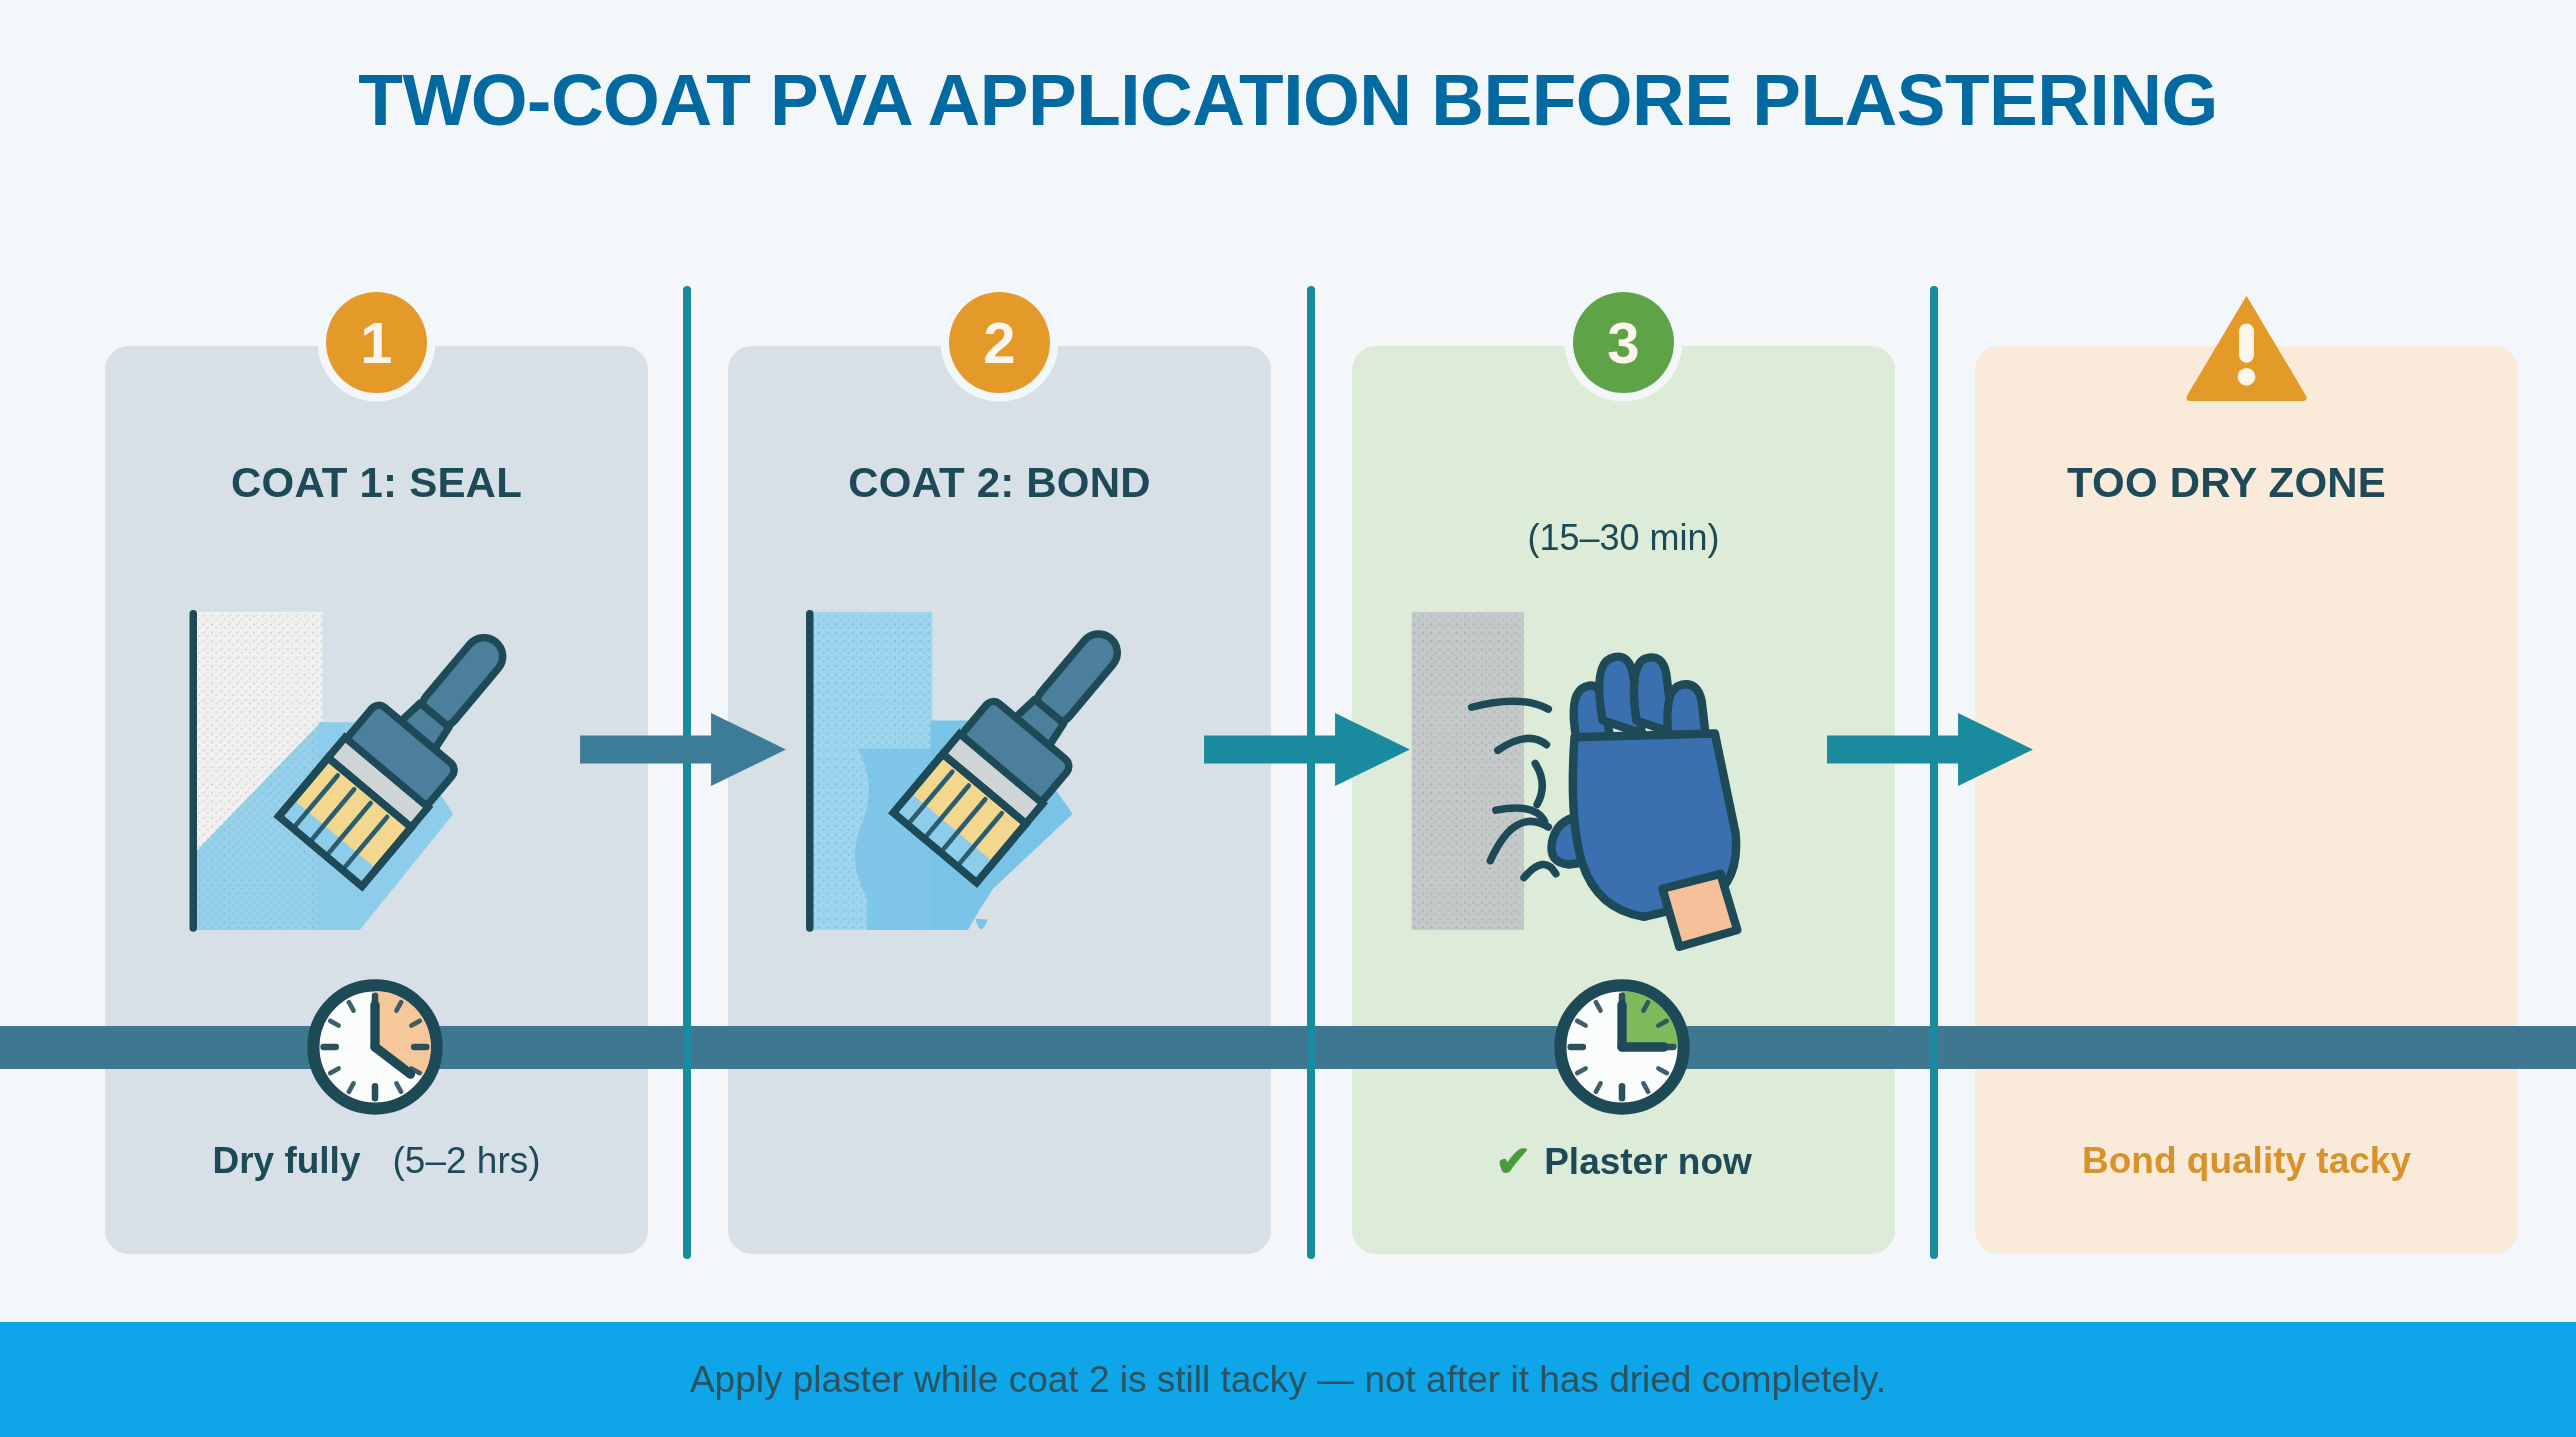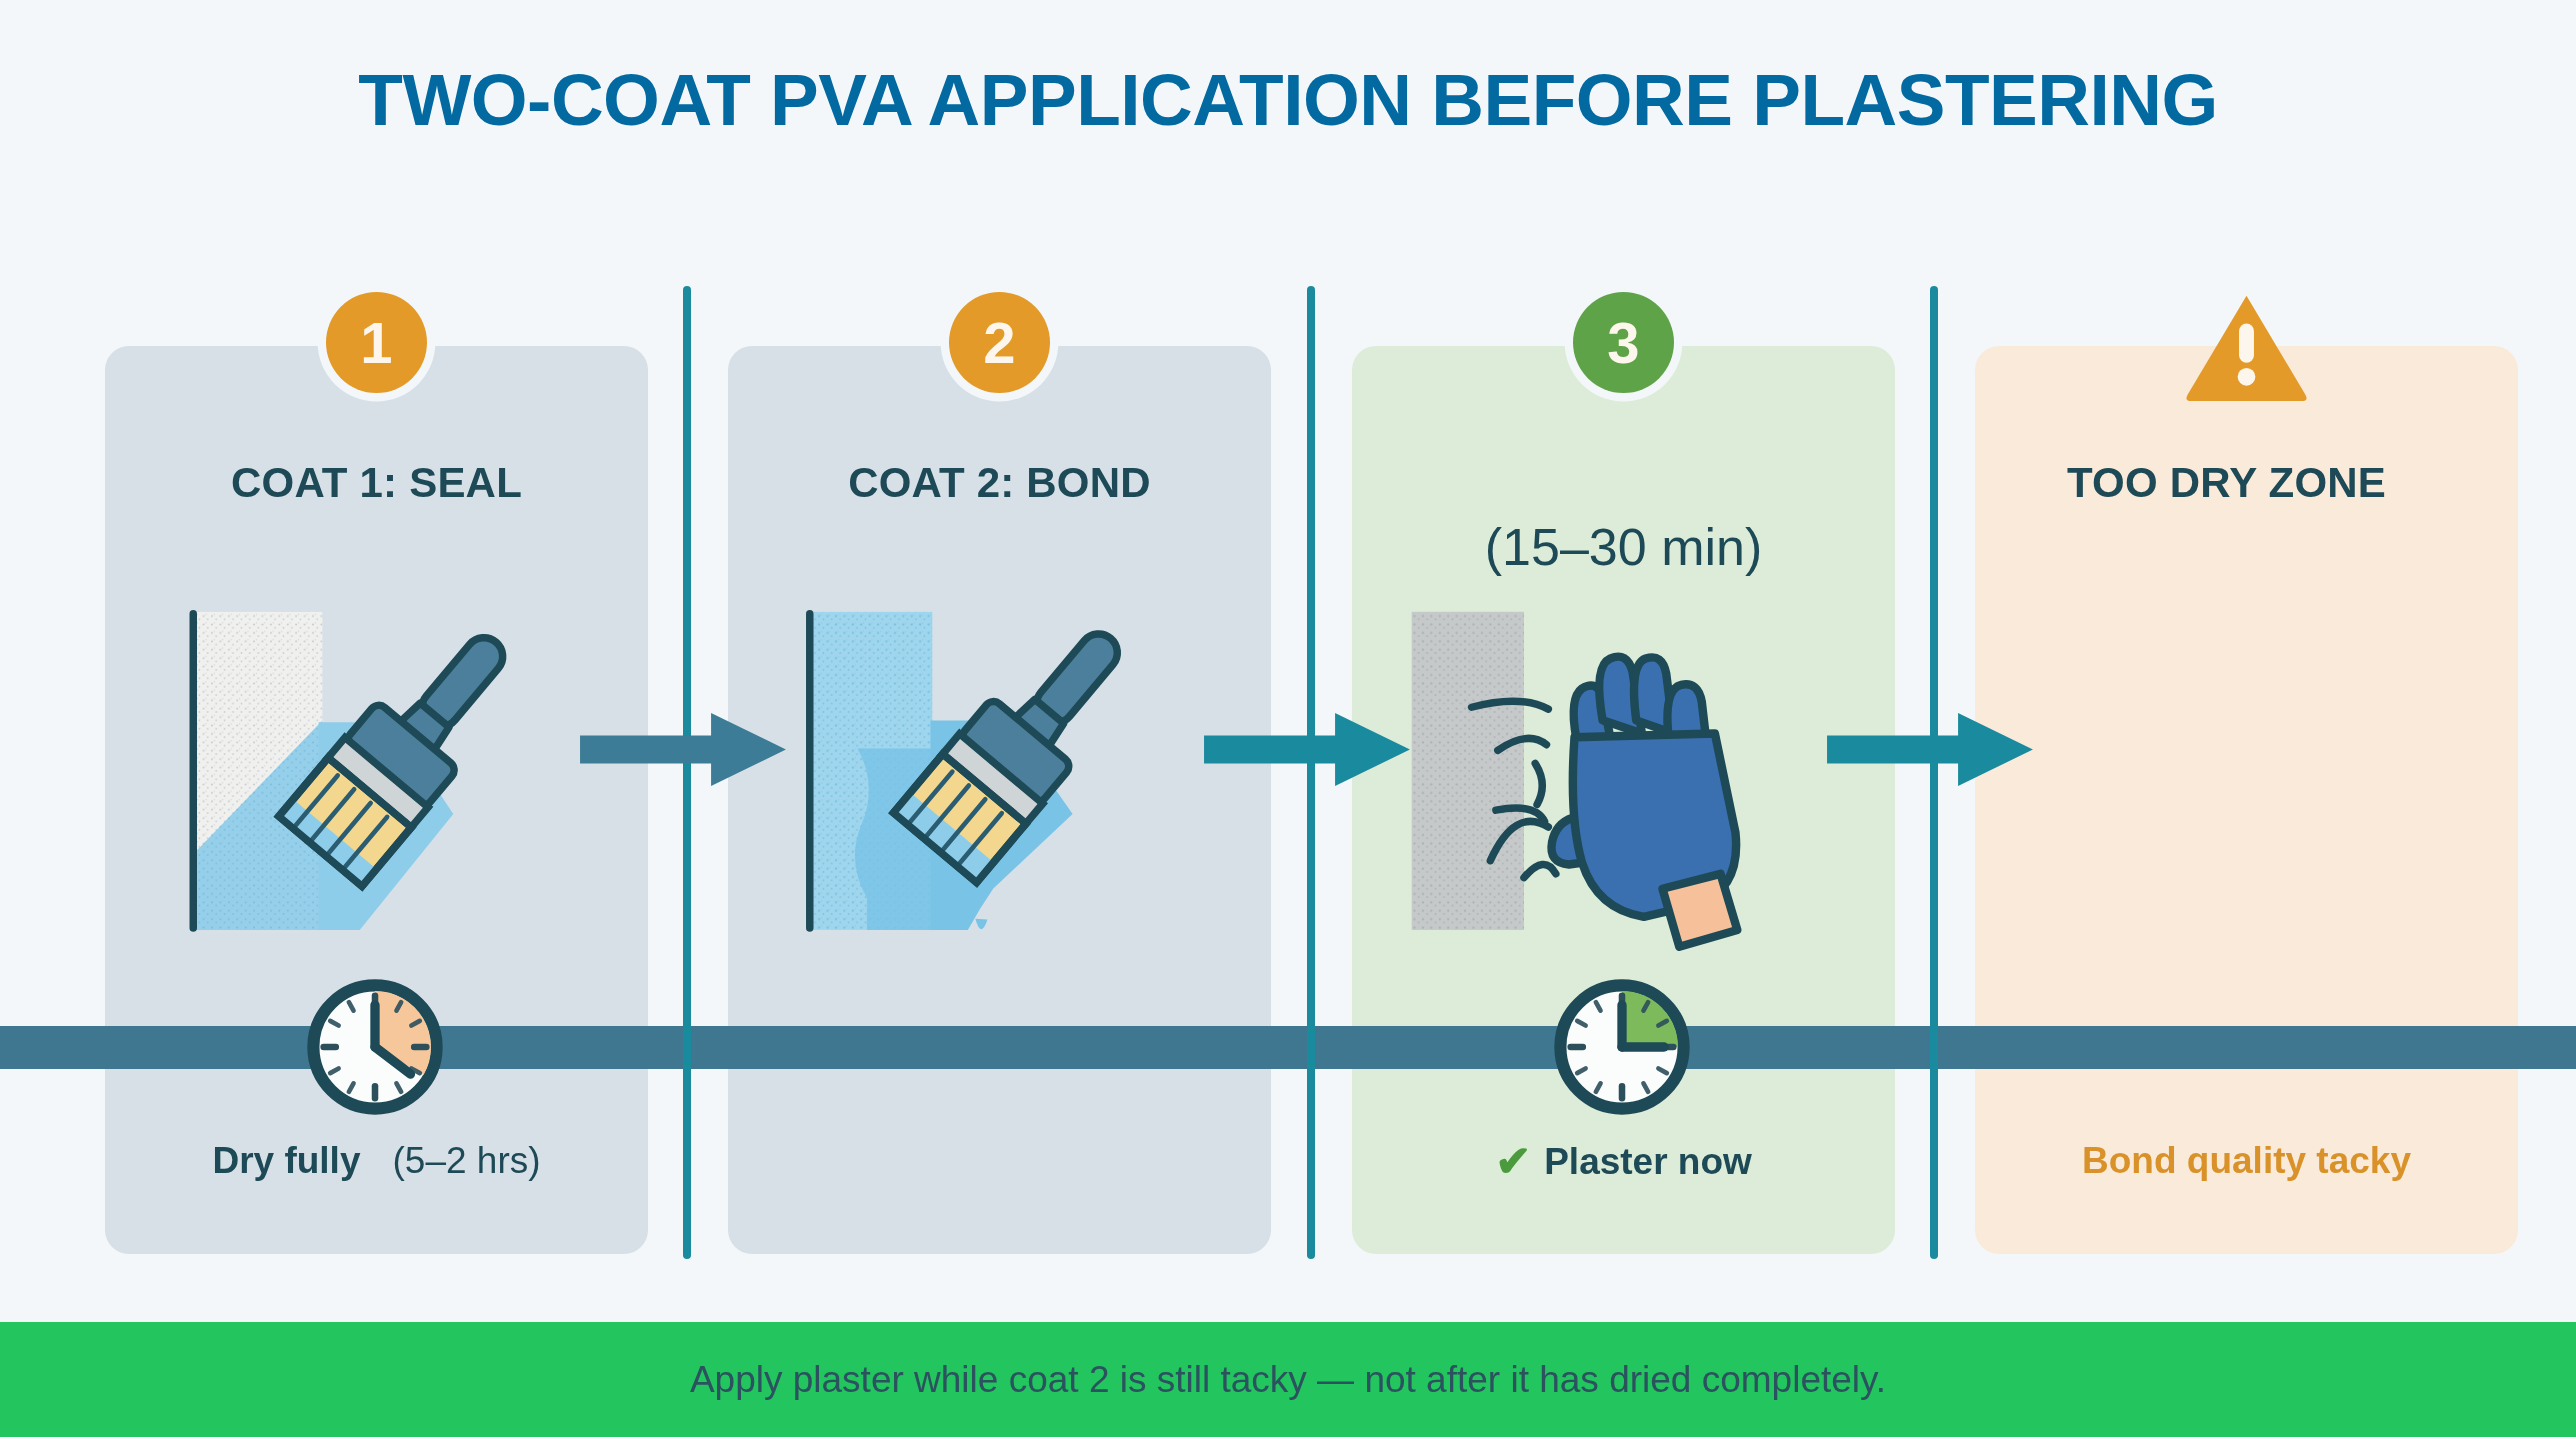--- a/index.html
+++ b/index.html
@@ -62,21 +62,21 @@
 
   
   .p-head{
     position:absolute; z-index:6; text-align:center;
     font-size:42px; font-weight:700; color:#1d4a56;
     letter-spacing:0.2px; white-space:nowrap;
     text-transform:uppercase;
   }
   .p-sub{
     position:absolute; z-index:6; text-align:center;
-    font-size:52px; font-weight:400; color:#1d4a56;
+    font-size:36px; font-weight:400; color:#1d4a56;
     white-space:nowrap;
   }
 
   
   .p-foot{
     position:absolute; z-index:6; text-align:center;
     font-size:37px; color:#1d4a56; white-space:nowrap;
     display:flex; align-items:center; justify-content:center; gap:13px;
   }
   .p-foot .b{ font-weight:700; }
@@ -89,21 +89,21 @@
 
   
   .art{ position:absolute; z-index:5; }
 
   
   .clock{ position:absolute; z-index:7; width:140px; height:140px; }
 
   
   #footer-band{
     position:absolute; left:0; top:1322px; width:2576px; height:116px;
-    background:#22c55e; z-index:8;
+    background:#0ea5e9; z-index:8;
     display:flex; align-items:center; justify-content:center;
   }
   #footer-text{
     font-size:37px; color:#2b525e; font-weight:400; white-space:nowrap;
   }
 </style>
 </head>
 <body>
 
 <div id="stage">

